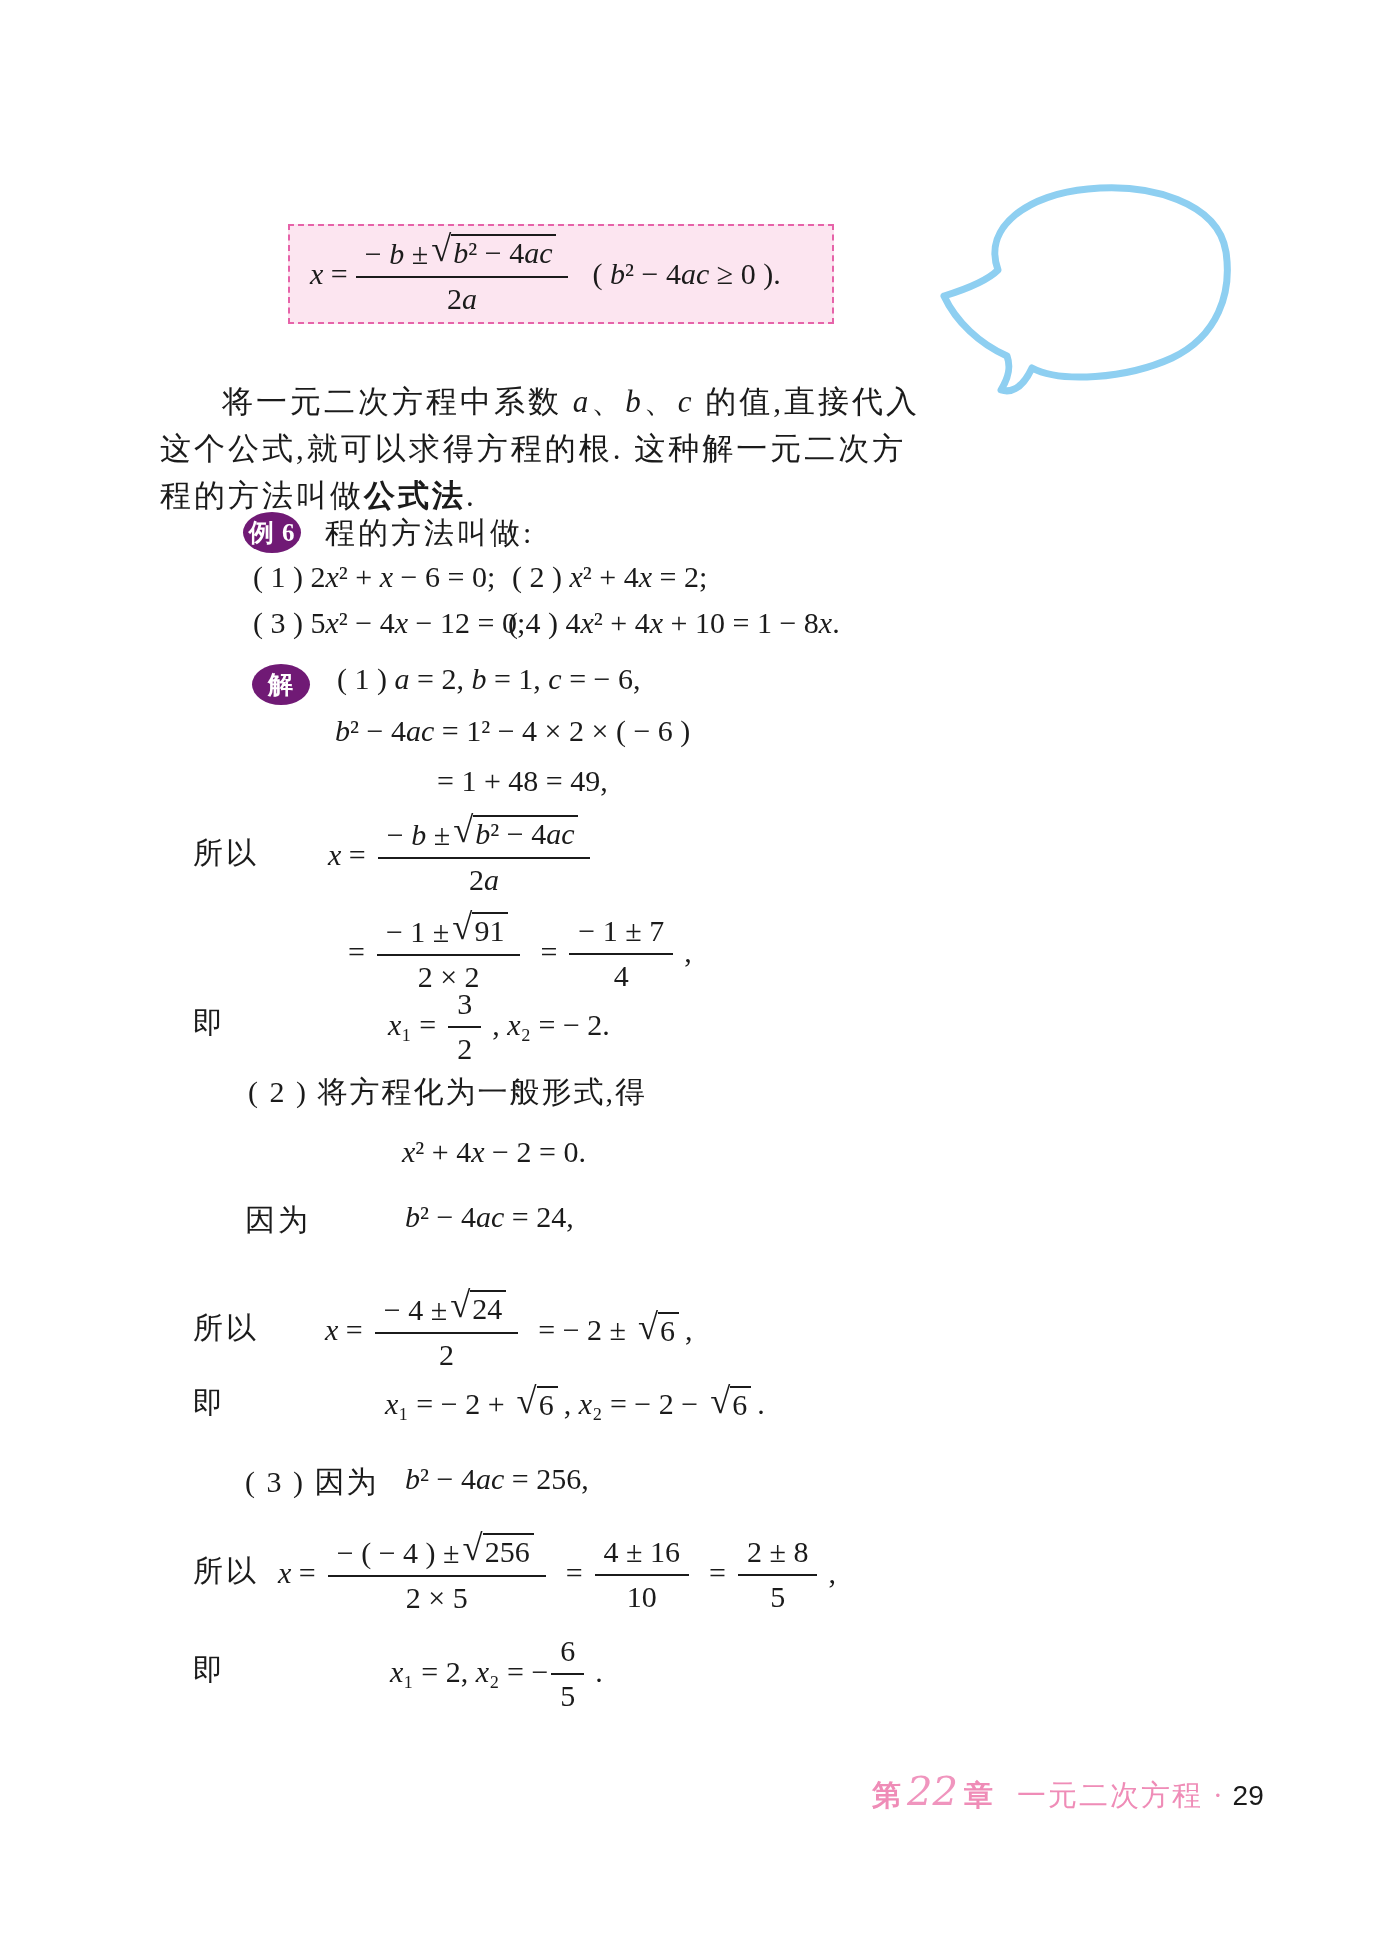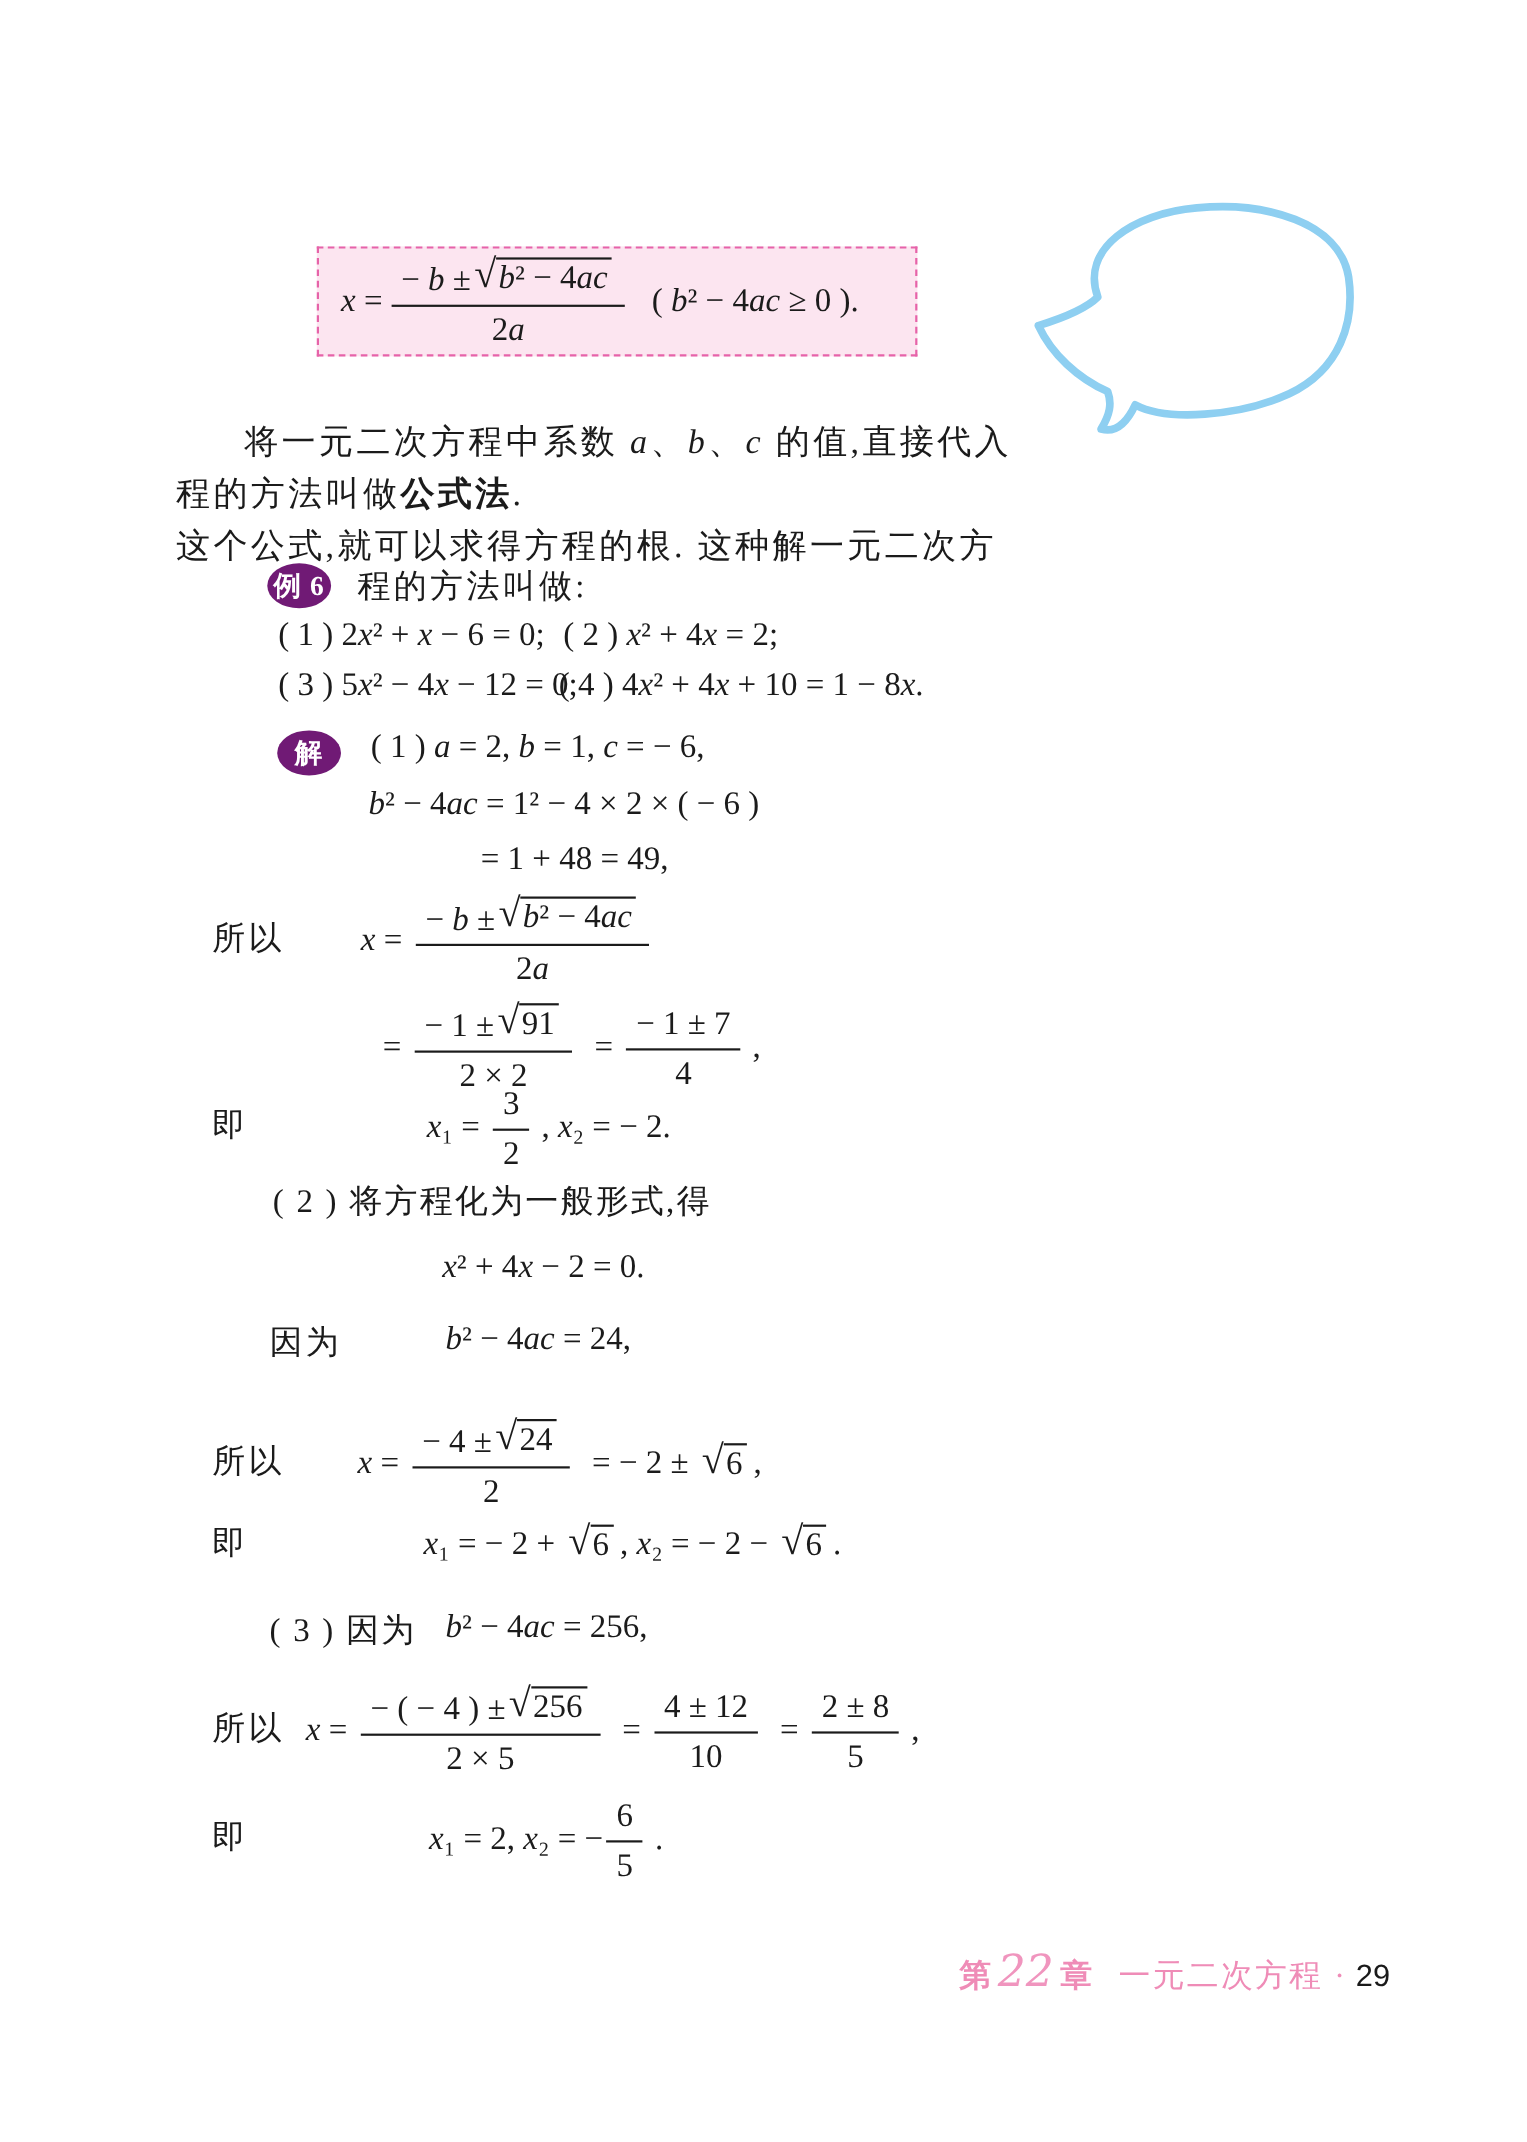--- a/index.html
+++ b/index.html
@@ -78,22 +78,22 @@
   </div>
 
   <div class="bubble">
     <svg width="310" height="225" viewBox="0 0 310 225">
       <path d="M 14,118 C 40,110 58,102 68,92 C 52,48 100,16 158,11 C 220,5 288,24 296,74 C 302,115 288,158 242,180 C 196,201 130,205 102,190 C 95,205 85,216 71,212 C 79,199 81,189 77,178 C 50,166 26,144 14,118 Z" fill="#ffffff" stroke="#8ecff1" stroke-width="7" stroke-linejoin="round" stroke-linecap="round"></path>
     </svg>
   </div>
 
   <div class="intro">
     <div class="iline indent math">将一元二次方程中系数 <i>a</i>、<i>b</i>、<i>c</i> 的值,直接代入</div>
+    <div class="iline">这个公式,就可以求得方程的根. 这种解一元二次方</div>
     <div class="iline"><span>程的方法叫做</span><span class="bold-cn">公式法</span><span>.</span></div>
-    <div class="iline">这个公式,就可以求得方程的根. 这种解一元二次方</div>
   </div>
 
   <div class="badge" style="left:243px; top:512px;">例 6</div>
   <div class="mline" style="left:325px; top:513px; letter-spacing:3px;">程的方法叫做:</div>
 
   <div class="mline math" style="left:253px; top:560px;">( 1 ) 2<i>x</i>² + <i>x</i> − 6 = 0;</div>
   <div class="mline math" style="left:512px; top:560px;">( 2 ) <i>x</i>² + 4<i>x</i> = 2;</div>
   <div class="mline math" style="left:253px; top:606px;">( 3 ) 5<i>x</i>² − 4<i>x</i> − 12 = 0;</div>
   <div class="mline math" style="left:508px; top:606px;">( 4 ) 4<i>x</i>² + 4<i>x</i> + 10 = 1 − 8<i>x</i>.</div>
 
@@ -199,21 +199,21 @@
         <span>− ( − 4 ) ±</span>
         <span class="sqrt">
           <span class="rsign">√</span>
           <span class="rbody">256</span>
         </span>
       </span>
       <span class="fden">2 × 5</span>
     </span>
     <span>=</span>
     <span class="frac">
-      <span class="fnum">4 ± 12</span>
+      <span class="fnum">4 ± 16</span>
       <span class="fden">10</span>
     </span>
     <span>=</span>
     <span class="frac">
       <span class="fnum">2 ± 8</span>
       <span class="fden">5</span>
     </span>
     <span class="tight">,</span>
   </div>
 

